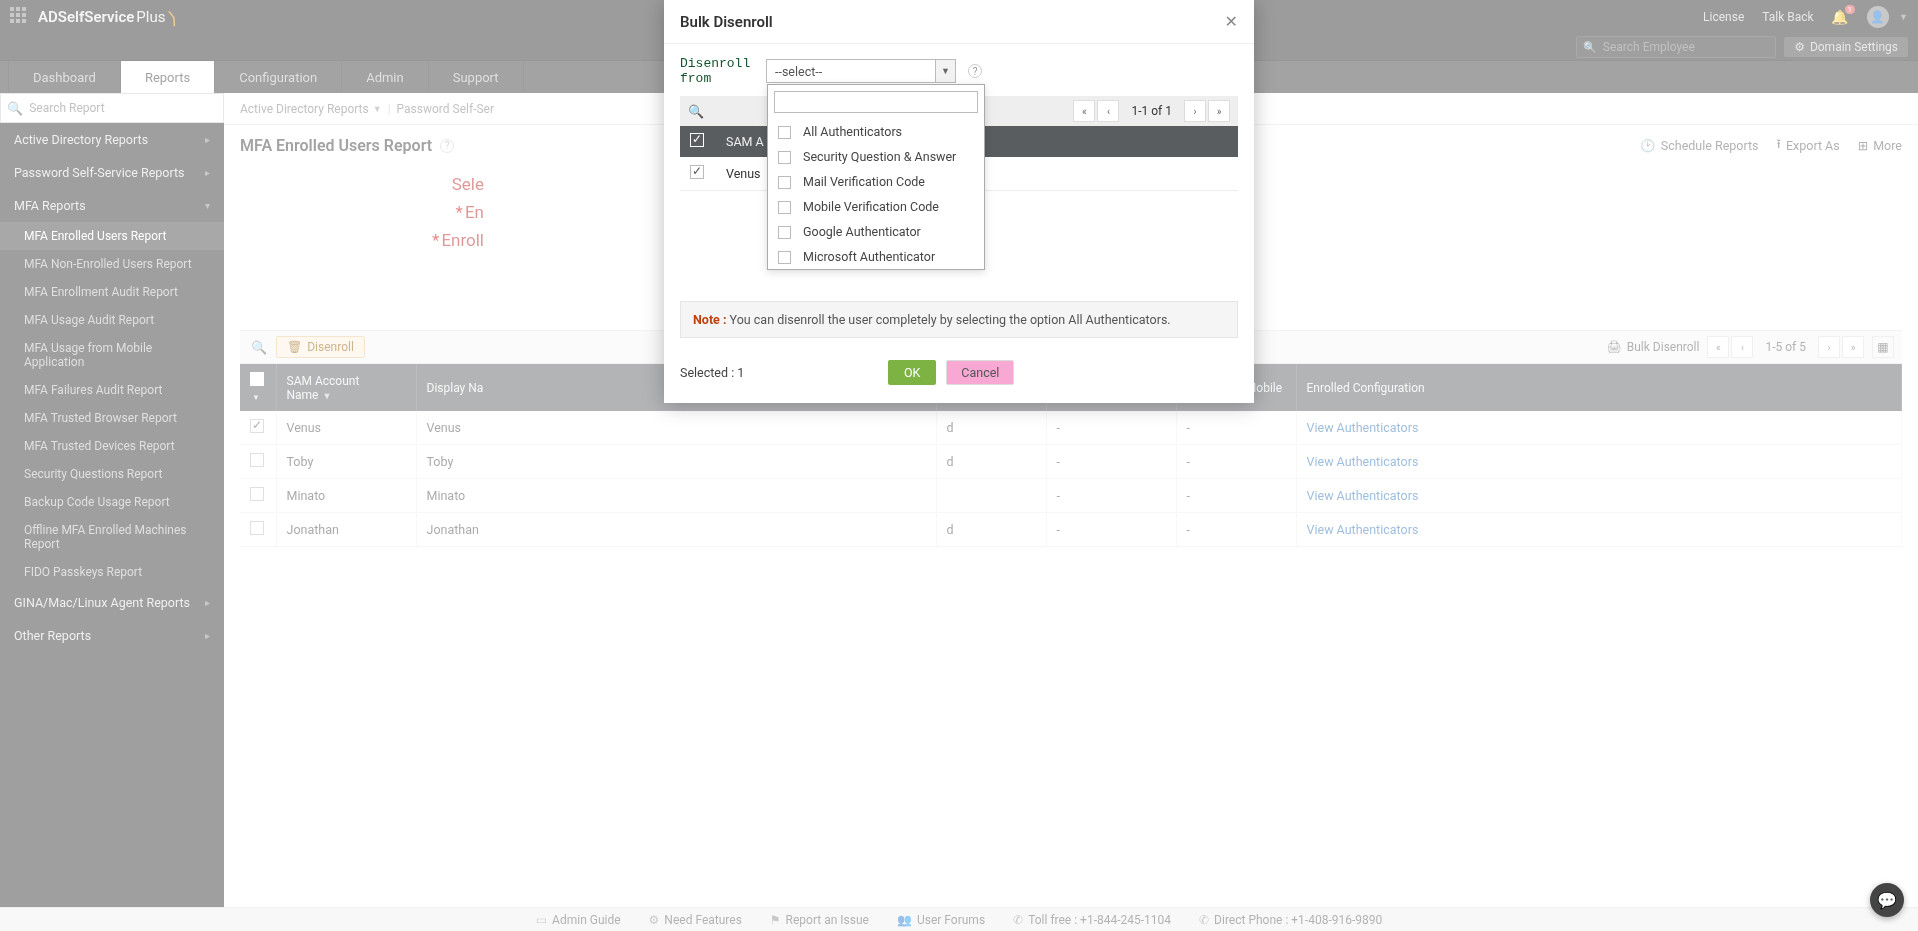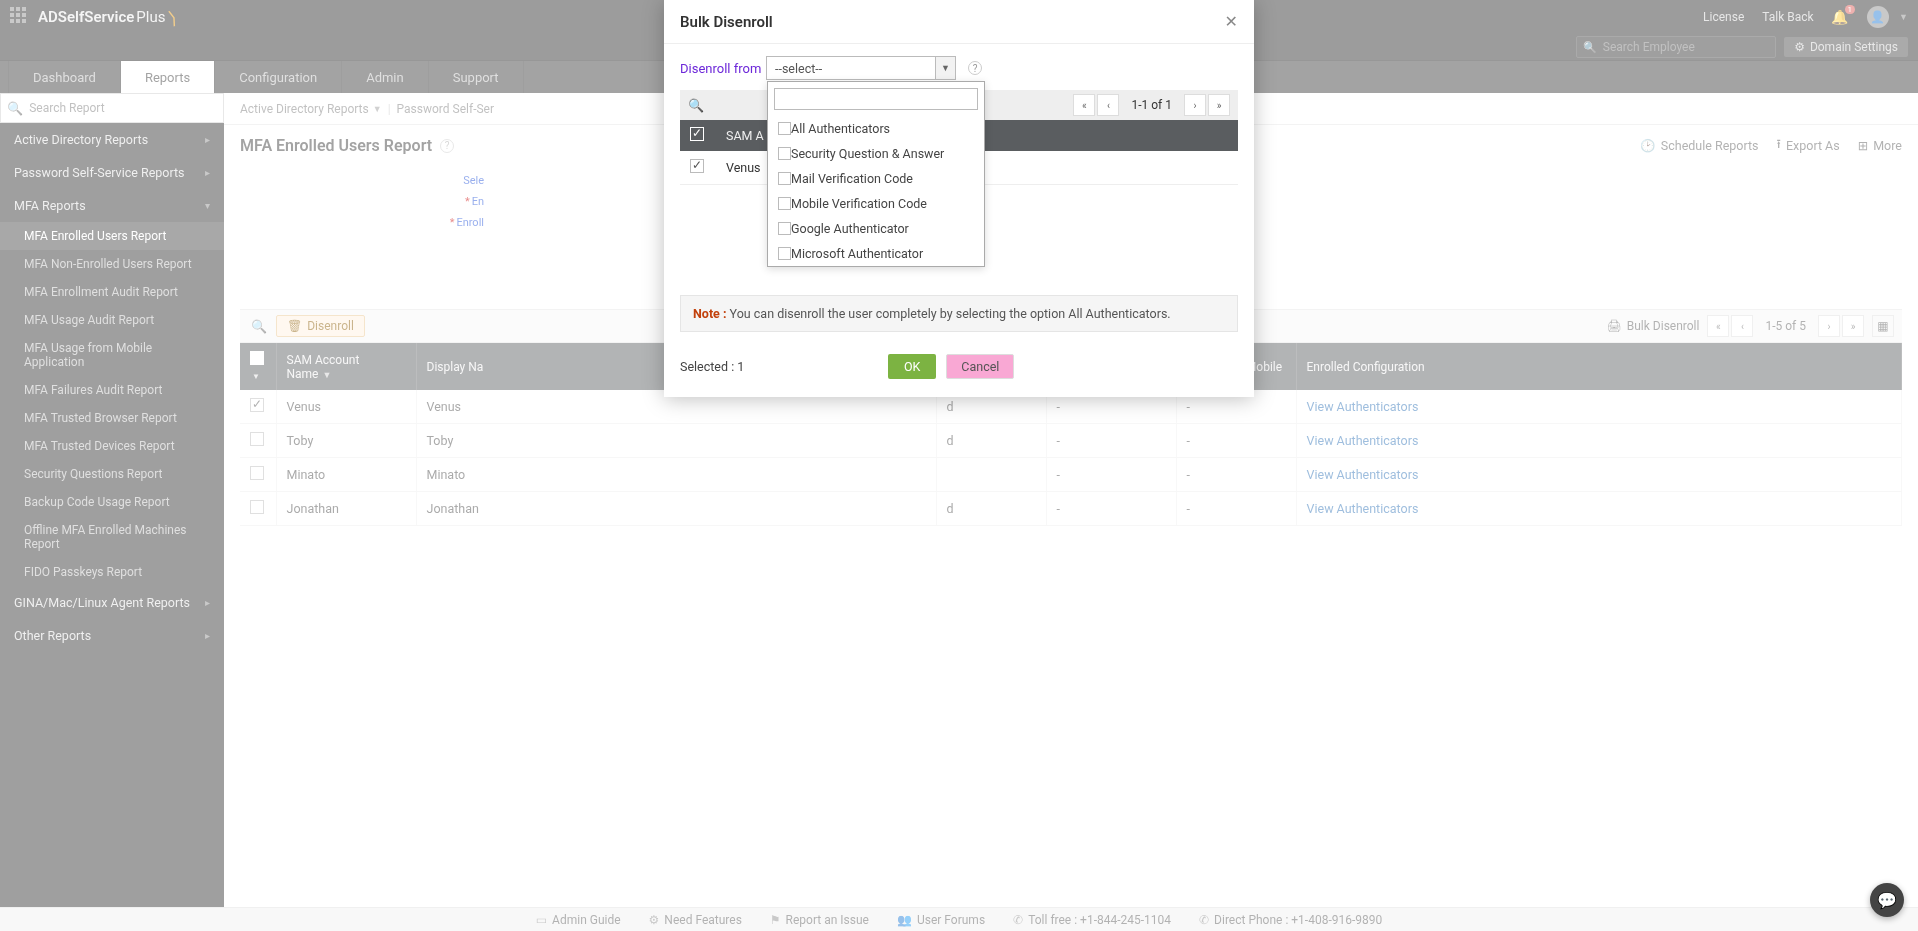--- a/index.html
+++ b/index.html
@@ -46,21 +46,21 @@
   .breadcrumb { height:32px; border-bottom:1px solid #e5e5e5; display:flex; align-items:center; padding:0 16px; font-size:12px; color:#777; gap:6px; }
   .breadcrumb .bc-item { display:flex; align-items:center; gap:4px; }
   .breadcrumb .bc-caret { font-size:9px; color:#999; }
 
   .page-head { display:flex; align-items:center; padding:10px 16px 6px; }
   .page-title { font-size:16px; font-weight:600; color:#333; }
   .help-icon { margin-left:8px; color:#aaa; border:1px solid #ccc; border-radius:50%; width:14px; height:14px; font-size:10px; display:inline-flex; align-items:center; justify-content:center; }
   .page-actions { margin-left:auto; display:flex; gap:18px; font-size:12.5px; color:#555; }
   .page-actions .act { display:flex; align-items:center; gap:5px; cursor:pointer; }
 
-  .filters { padding:4px 16px 12px; font-size:11px; color:#1d4ed8; }
+  .filters { padding:4px 16px 12px; font-size:17px; color:#b91c1c; }
   .filters .row { display:flex; align-items:center; margin:8px 0; }
   .filters .lbl { width:260px; text-align:right; padding-right:16px; }
   .filters .req::before { content:"*"; color:#c00; margin-right:2px; }
 
   .toolbar { background:#f7f7f7; border:1px solid #e5e5e5; border-left:none; border-right:none; height:34px; display:flex; align-items:center; padding:0 8px; font-size:12px; margin-left:16px; margin-right:16px; margin-top:60px;}
   .toolbar .sicon2 { width:22px; text-align:center; color:#555; font-size:13px; cursor:pointer;}
   .disenroll-btn { background:#fff0dd; border:1px solid #e9c58f; color:#8a5a00; padding:3px 10px; border-radius:2px; margin-left:6px; display:flex; align-items:center; gap:5px; cursor:pointer; }
   .toolbar .right { margin-left:auto; display:flex; align-items:center; gap:8px; color:#555; }
   .pager { display:flex; align-items:center; gap:2px; }
   .pager .pg { width:22px; height:22px; border:1px solid #ddd; background:#fff; display:flex; align-items:center; justify-content:center; font-size:10px; cursor:pointer; color:#666;}
@@ -83,30 +83,30 @@
   .footer .fitem { display:flex; align-items:center; gap:5px; }
   .footer .ficon { color:#888; font-size:12px; }
 
   
   .overlay { position:absolute; inset:0; background:rgba(255,255,255,0.55); z-index:50; }
   .modal { position:absolute; top:0; left:50%; transform:translateX(-50%); width:590px; background:#fff; box-shadow:0 2px 20px rgba(0,0,0,0.25); z-index:60; }
   .modal-head { padding:12px 16px; font-size:15px; font-weight:600; display:flex; align-items:center; border-bottom:1px solid #eee;}
   .modal-head .close { margin-left:auto; font-size:16px; color:#888; cursor:pointer; font-weight:400;}
   .modal-body { padding:12px 16px 8px; }
   .mb-row { display:flex; align-items:center; margin-bottom:10px; position:relative;}
-  .mb-lbl { width:86px; font-size:13px; color:#6d28d9; }
+  .mb-lbl { width:86px; font-size:13px; color:#14532d;font-family:Liberation Mono, monospace; }
   .dd { border:1px solid #bbb; height:24px; width:190px; display:flex; align-items:center; font-size:12.5px; position:relative;}
   .dd .dd-text { flex:1; padding:0 8px; color:#555;}
   .dd .dd-btn { width:20px; height:100%; border-left:1px solid #bbb; background:#f2f2f2; display:flex; align-items:center; justify-content:center; font-size:9px; color:#666;}
   .dd-help { margin-left:12px; color:#999; border:1px solid #ccc; border-radius:50%; width:14px; height:14px; font-size:10px; display:flex; align-items:center; justify-content:center;}
 
   .dd-panel { position:absolute; top:24px; left:0; width:218px; background:#fff; border:1px solid #aaa; box-shadow:0 2px 8px rgba(0,0,0,0.15); z-index:80; }
   .dd-search { padding:6px; }
   .dd-search input { width:100%; height:22px; border:1px solid #bbb; padding:0 6px; font-size:12px; outline:none;}
-  .dd-opt { display:flex; align-items:center; gap:0; padding:5px 10px; font-size:12.5px; color:#444; cursor:pointer;}
+  .dd-opt { display:flex; align-items:flex-end; gap:12px; padding:5px 10px; font-size:12.5px; color:#444; cursor:pointer;}
   .dd-opt .chk { width:13px; height:13px; }
 
   .mini-grid-wrap { margin-top:6px; }
   .mini-toolbar { background:#eee; height:30px; display:flex; align-items:center; padding:0 8px;}
   .mini-toolbar .sicon2 { position:relative;}
   .mini-pager { margin-left:auto; display:flex; align-items:center;}
   table.mini { width:100%; border-collapse:collapse; font-size:12.5px;}
   table.mini thead th { background:#5a5d60; color:#eee; text-align:left; padding:7px 10px; font-weight:400;}
   table.mini tbody td { padding:8px 10px; border-bottom:1px solid #eee;}
   .mini-hdr-chk { width:14px; height:14px; border:1px solid #fff; display:inline-block; position:relative; background:#5a5d60;}

